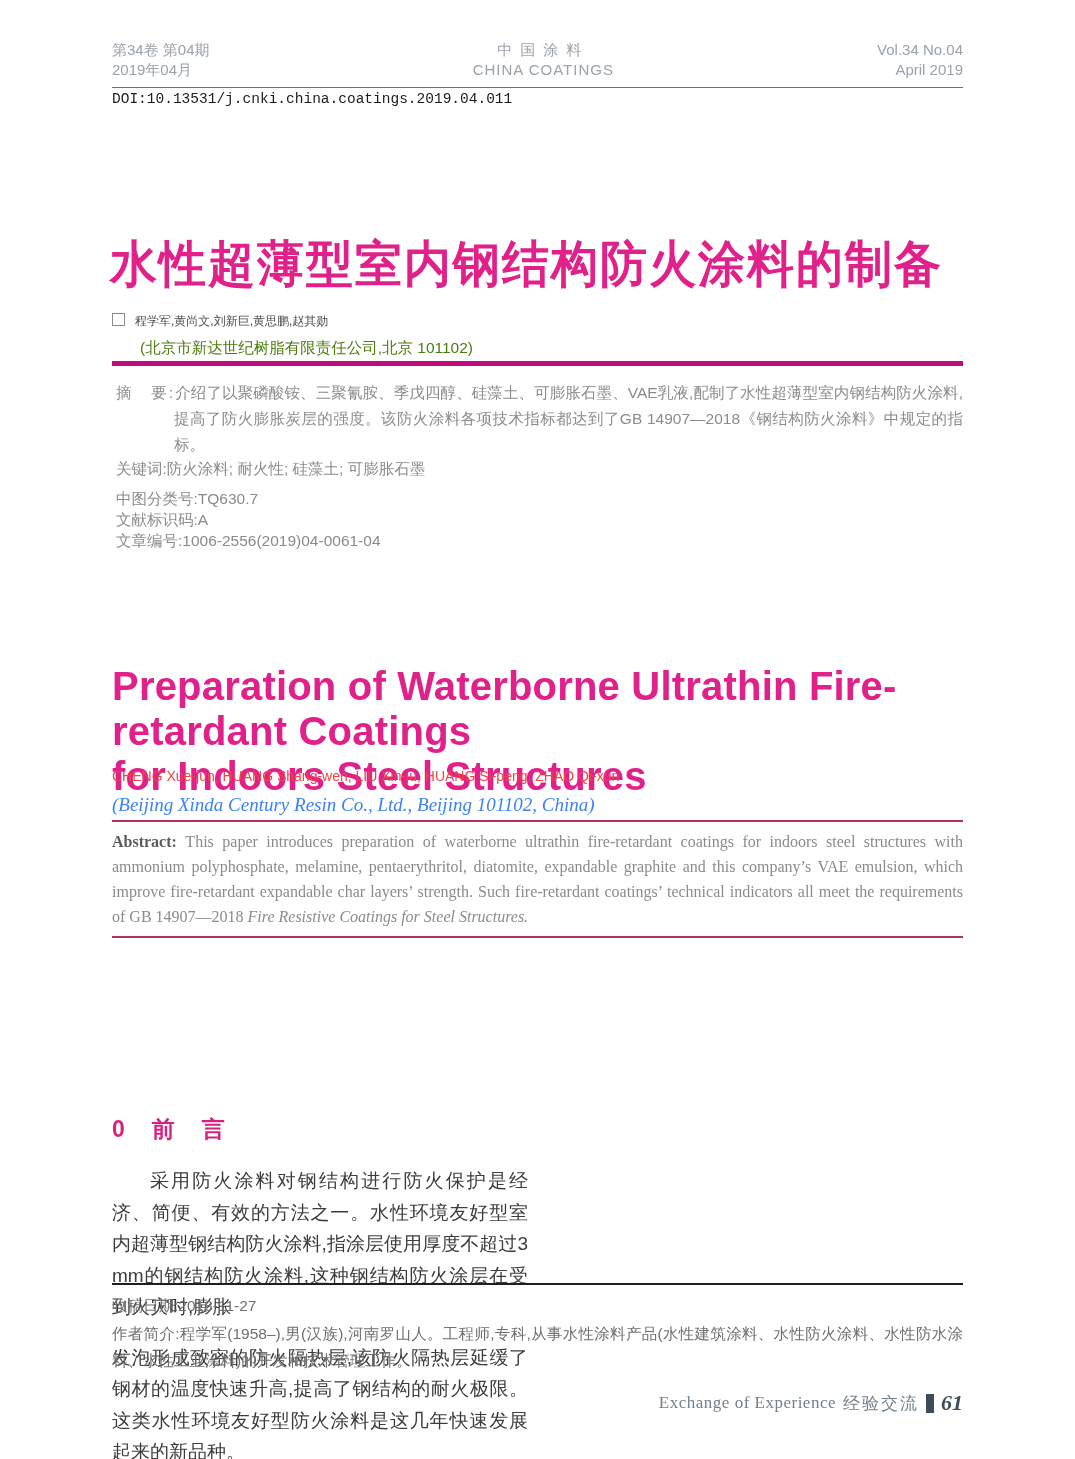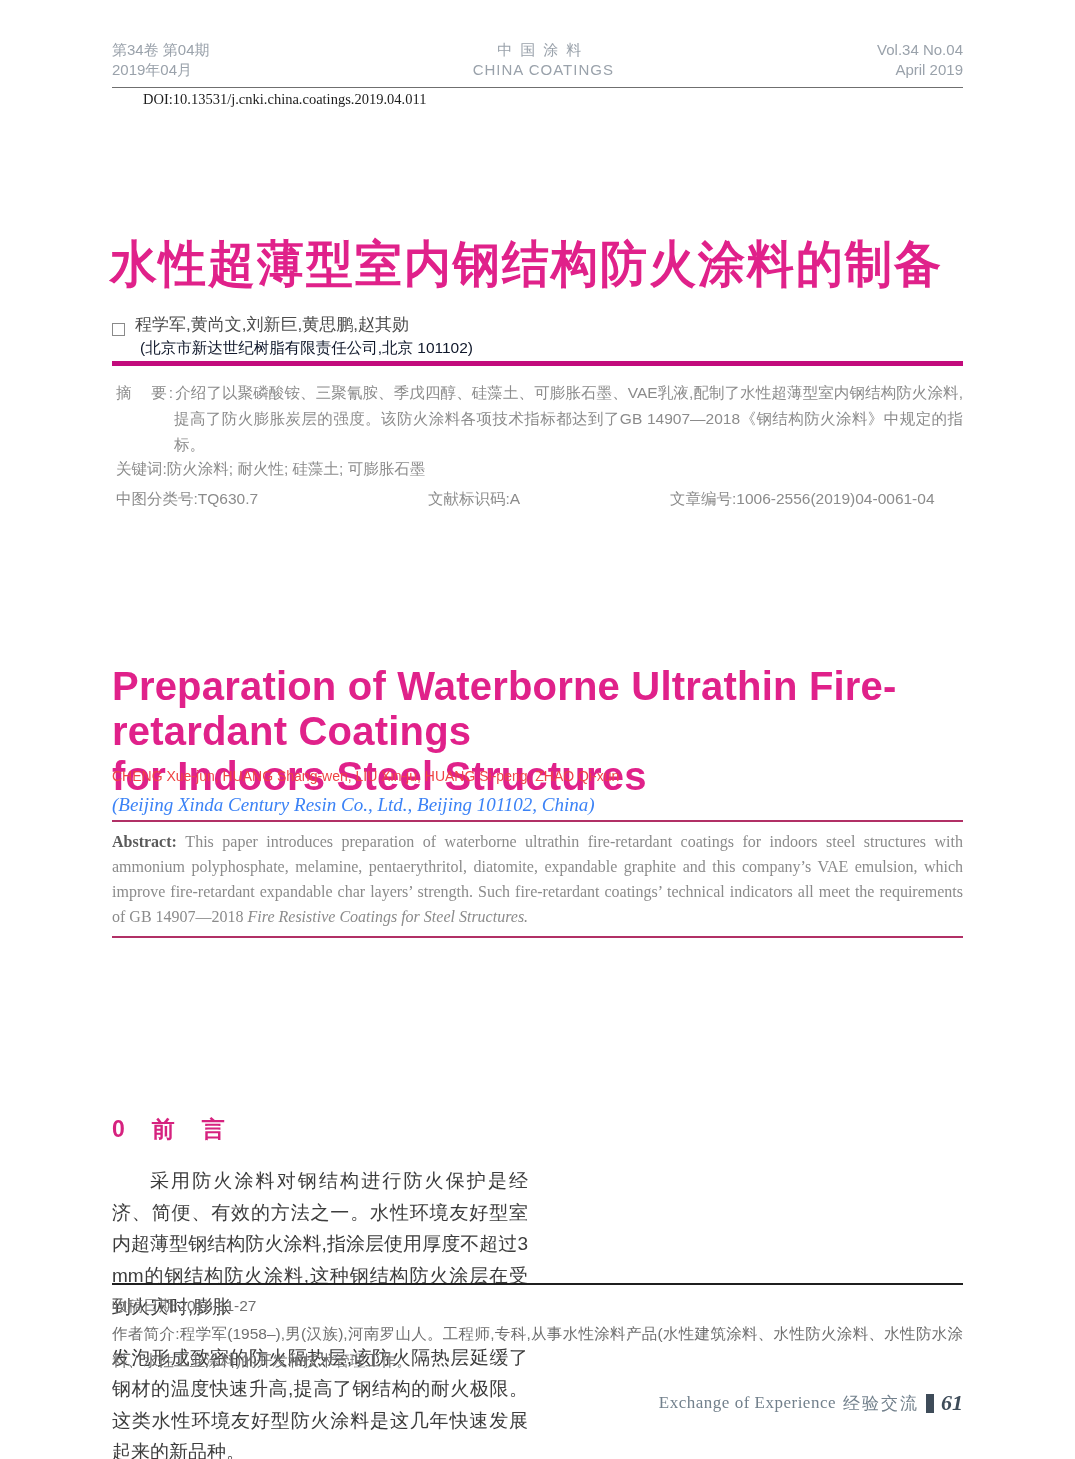--- a/index.html
+++ b/index.html
@@ -20,64 +20,64 @@
     display: flex; justify-content: space-between;
     color: #9aa2ab; font-size: 15px; line-height: 20px;
     padding-bottom: 7px; border-bottom: 1.5px solid #6f6f6f;
   }
   .jheader .c { text-align: center; }
   .jheader .r { text-align: right; }
   .jheader .cn-big { letter-spacing: 8px; }
   .jheader .caps { letter-spacing: 1px; }
   .doi {
     left: 112px; top: 91px;
-    font-family: Liberation Serif, serif;
-    font-size: 14.5px; color: #1c1c1c; margin-left: 31px;
+    font-family: Liberation Mono, monospace;
+    font-size: 14.5px; color: #1c1c1c;
   }
 
   
   .cn-title {
     left: 110px; width: 860px; top: 233px;
     font-size: 47px; font-weight: bold; color: #e0218a;
     letter-spacing: 2px; line-height: 1.25; white-space: nowrap;
     transform: scaleY(1.06); transform-origin: top left;
   }
   .authors-row {
     left: 112px; top: 313px;
-    display: flex; align-items: flex-end; gap: 10px;
-    color: #4d4d4d; font-size: 17px;
+    display: flex; align-items: flex-start; gap: 10px;
+    color: #4d4d4d; font-size: 12px;
   }
   .author-box {
     display: inline-block; width: 13px; height: 13px;
     border: 1.5px solid #8a8a8a; background: #fff;
   }
   .affil-cn {
     left: 140px; top: 338px;
-    color: #0f172a; font-size: 15.5px;
+    color: #4d7c0f; font-size: 15.5px;
   }
   .rule-thick {
     left: 112px; width: 851px; top: 361px; height: 5px;
     background: #c20b7c;
   }
 
   
   .abstract-cn {
     left: 116px; width: 847px; top: 380px;
     color: #8b8b8b; font-size: 15.5px; line-height: 26px;
     text-align: justify;
     padding-left: 58px; text-indent: -58px;
   }
   .abstract-cn .lab { letter-spacing: 2px; }
   .keywords-cn {
     left: 116px; top: 459px;
     color: #8b8b8b; font-size: 15.5px;
   }
   .class-row {
     left: 116px; width: 847px; top: 489px;
-    display: flex; color: #8b8b8b; font-size: 15.5px;
+    display: flex; color: #8b8b8b; font-size: 15.5px; flex-direction: column;
   }
   .class-row .i1 { width: 312px; }
   .class-row .i2 { width: 242px; }
 
   
   .en-title {
     left: 112px; width: 860px; top: 664px;
     color: #e0218a; font-size: 40px; font-weight: bold;
     line-height: 45px; letter-spacing: 0.2px;
   }

